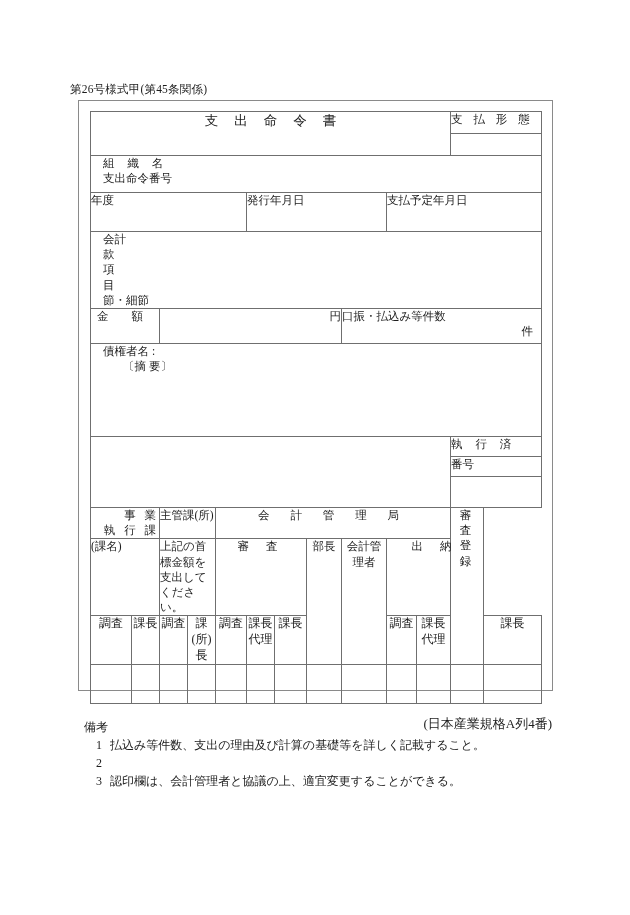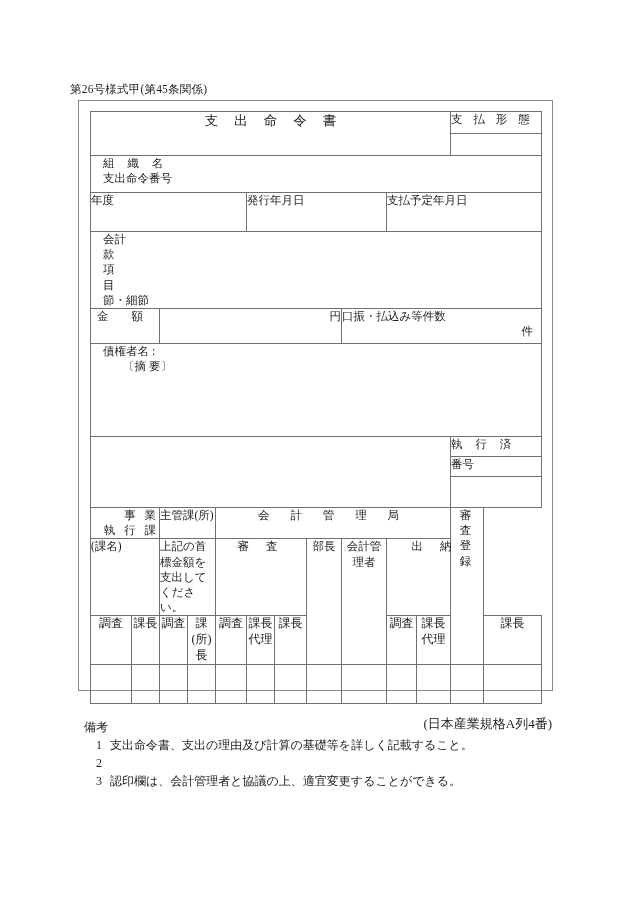--- a/index.html
+++ b/index.html
@@ -363,21 +363,21 @@
   </tr>
 </tbody>
   </table>
 
 <div class="jis-note">(日本産業規格A列4番)</div>
 
 <div class="remarks">
   <div class="remarks-title">備考</div>
   <div class="remark-row">
     <span class="remark-num">1</span>
-    <span>支出命令書、支出の理由及び計算の基礎等を詳しく記載すること。</span>
+    <span>払込み等件数、支出の理由及び計算の基礎等を詳しく記載すること。</span>
   </div>
   <div class="remark-row">
     <span class="remark-num">2</span>
   </div>
   <div class="remark-row">
     <span class="remark-num">3</span>
     <span>認印欄は、会計管理者と協議の上、適宜変更することができる。</span>
   </div>
 </div>
 

